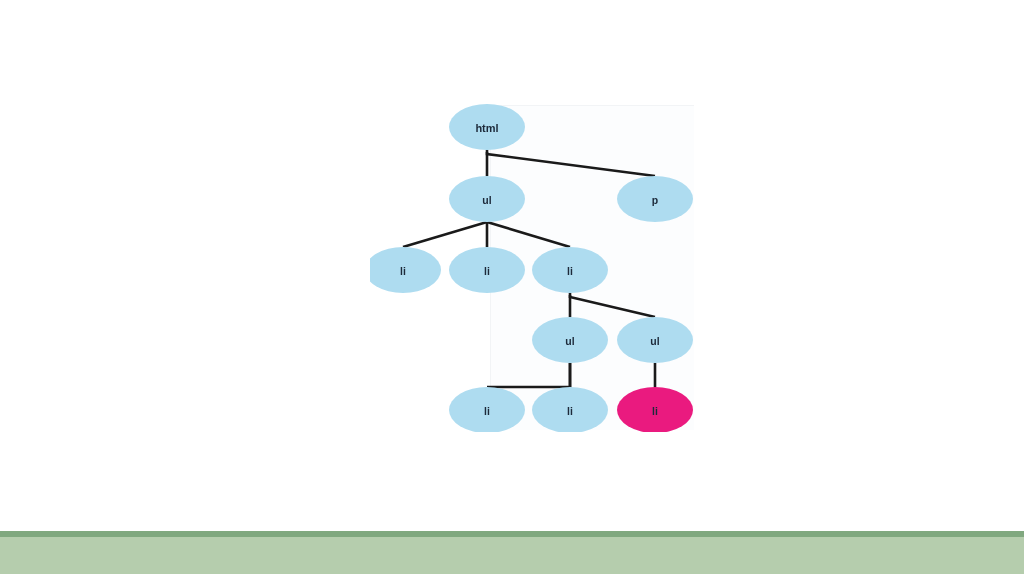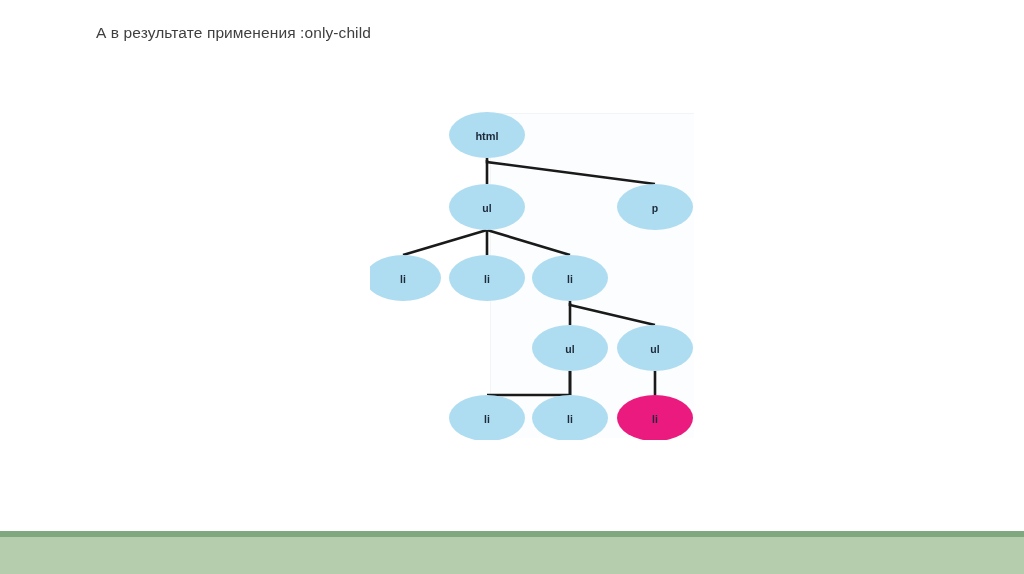--- a/index.html
+++ b/index.html
@@ -31,21 +31,21 @@
     color: #3f3f3f;
     letter-spacing: 0.1px;
     white-space: nowrap;
     font-family: "Liberation Sans", sans-serif;
   }
 
   
   #diagram-figure {
     position: absolute;
     left: 370px;
-    top: 104px;
+    top: 96px;
     width: 324px;
     height: 336px;
   }
   #diagram-canvas-bg {
     position: absolute;
     left: 120px;
     top: 9px;
     width: 204px;
     height: 325px;
     background: #fcfdfe;
@@ -97,21 +97,20 @@
     width: 1024px;
     height: 37px;
     background: #b5cdad;
   }
 </style>
 </head>
 <body>
 
 <div id="slide">
 
-  <div id="slide-title">А в результате применения :only-child</div>
 
   <div id="diagram-figure">
     <div id="diagram-canvas-bg"></div>
     <svg id="diagram-svg" viewBox="0 0 324 336">
       <g id="edges-group">
           <path d="M117,54 L117,80" class="edge" stroke="#1a1a1a"></path>
           <path d="M117,56 L117,58 L285,80" class="edge" stroke="#1a1a1a"></path>
           <path d="M117,126 L33,151" class="edge" stroke="#1a1a1a"></path>
           <path d="M117,126 L117,151" class="edge" stroke="#1a1a1a"></path>
           <path d="M117,126 L200,151" class="edge" stroke="#1a1a1a"></path>

